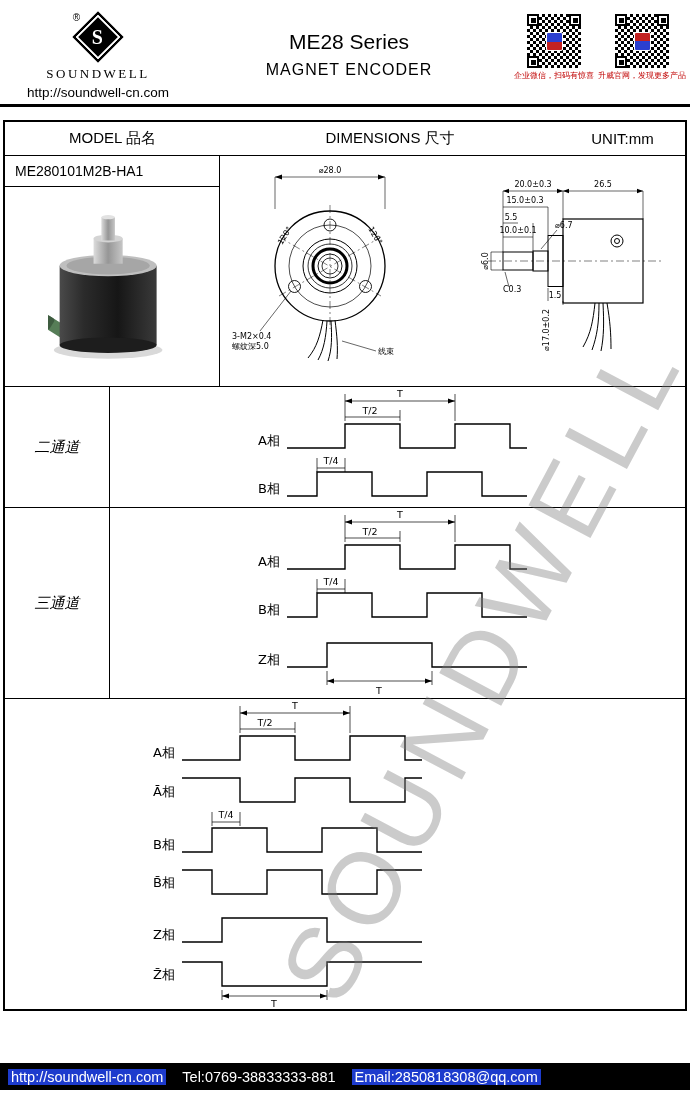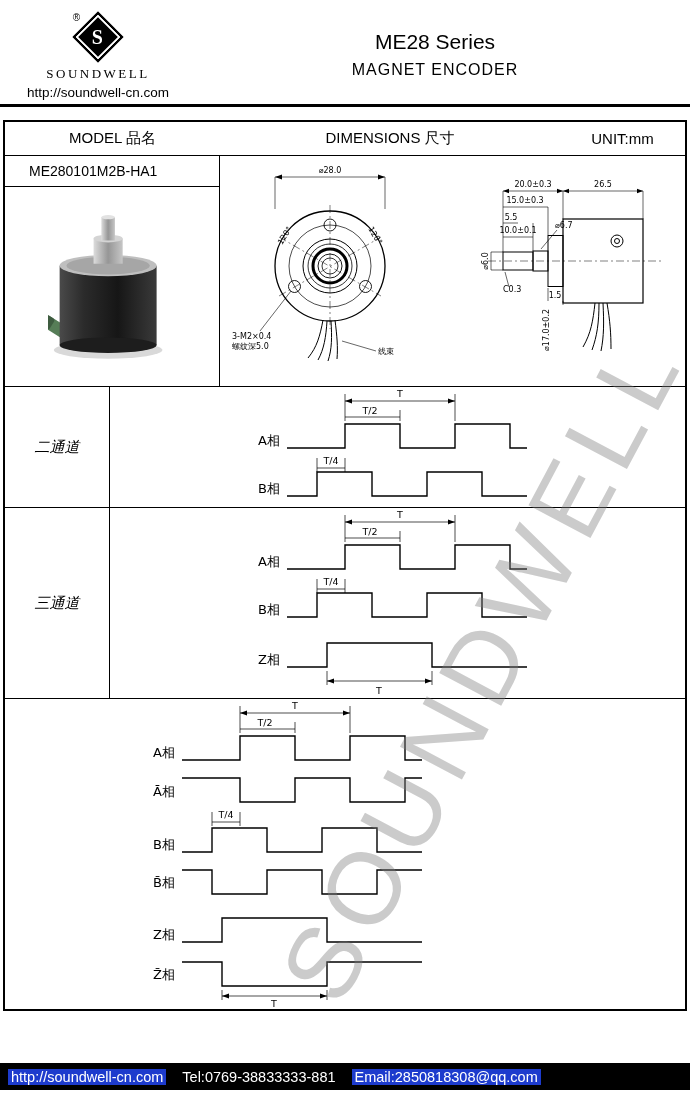--- a/index.html
+++ b/index.html
@@ -32,21 +32,21 @@
   .rule { height:3px; background:#000; }
 
   
   .tbl { margin:13px 3px 0 3px; border:2px solid #000; }
   .thead { display:flex; height:33px; border-bottom:1px solid #000; align-items:center; font-size:15px; }
   .th-model { width:215px; text-align:center; }
   .th-dim { flex:1; text-align:center; }
   .th-unit { width:125px; text-align:center; }
   .model-row { display:flex; height:230px; border-bottom:1px solid #000; }
   .model-cell { width:215px; border-right:1px solid #000; box-sizing:border-box; display:flex; flex-direction:column; }
-  .model-name { font-size:14px; padding:7px 24px; border-bottom:1px solid #000; }
+  .model-name { font-size:14px; padding:7px 10px; border-bottom:1px solid #000; }
   .photo-wrap { flex:1; display:flex; align-items:center; justify-content:center; }
   .drawing-cell { flex:1; display:flex; align-items:center; justify-content:space-evenly; }
   .output-title { height:30px; display:flex; align-items:center; justify-content:center; border-bottom:1px solid #000;
                   font-family:"DejaVu Sans Mono",monospace; font-size:16px; letter-spacing:1px; }
   .ch-row { display:flex; border-bottom:1px solid #000; }
   .ch-row.last { border-bottom:none; }
   .ch-label { width:105px; border-right:1px solid #000; box-sizing:border-box; display:flex; align-items:center;
               justify-content:center; font-size:15px;font-style:italic; }
   .ch-wave { flex:1; display:flex; align-items:center; padding-left:132px; }
   .h120 { height:120px; } .h190 { height:190px; } .h310 { height:310px; }
@@ -85,20 +85,40 @@
           <span class="s">S</span>
         </div>
         <span class="reg">®</span>
       </div>
       <div class="logo-name">SOUNDWELL</div>
       <a class="logo-url" href="#">http://soundwell-cn.com</a>
     </div>
     <div class="title-block">
       <div class="series-title">ME28 Series</div>
       <div class="series-sub">MAGNET ENCODER</div>
+    </div>
+    <div class="qr-block">
+      <div class="qr-item">
+        <div class="qr">
+          <div class="finder tl"></div>
+          <div class="finder tr"></div>
+          <div class="finder bl"></div>
+          <div class="emblem e1"></div>
+        </div>
+        <div class="qr-cap">企业微信，扫码有惊喜</div>
+      </div>
+      <div class="qr-item">
+        <div class="qr">
+          <div class="finder tl"></div>
+          <div class="finder tr"></div>
+          <div class="finder bl"></div>
+          <div class="emblem e2"></div>
+        </div>
+        <div class="qr-cap">升威官网，发现更多产品</div>
+      </div>
     </div>
   </div>
   <div class="rule"></div>
 
   <div class="tbl">
 
     <div class="thead">
       <div class="th-model">MODEL 品名</div>
       <div class="th-dim">DIMENSIONS 尺寸</div>
       <div class="th-unit">UNIT:mm</div>

